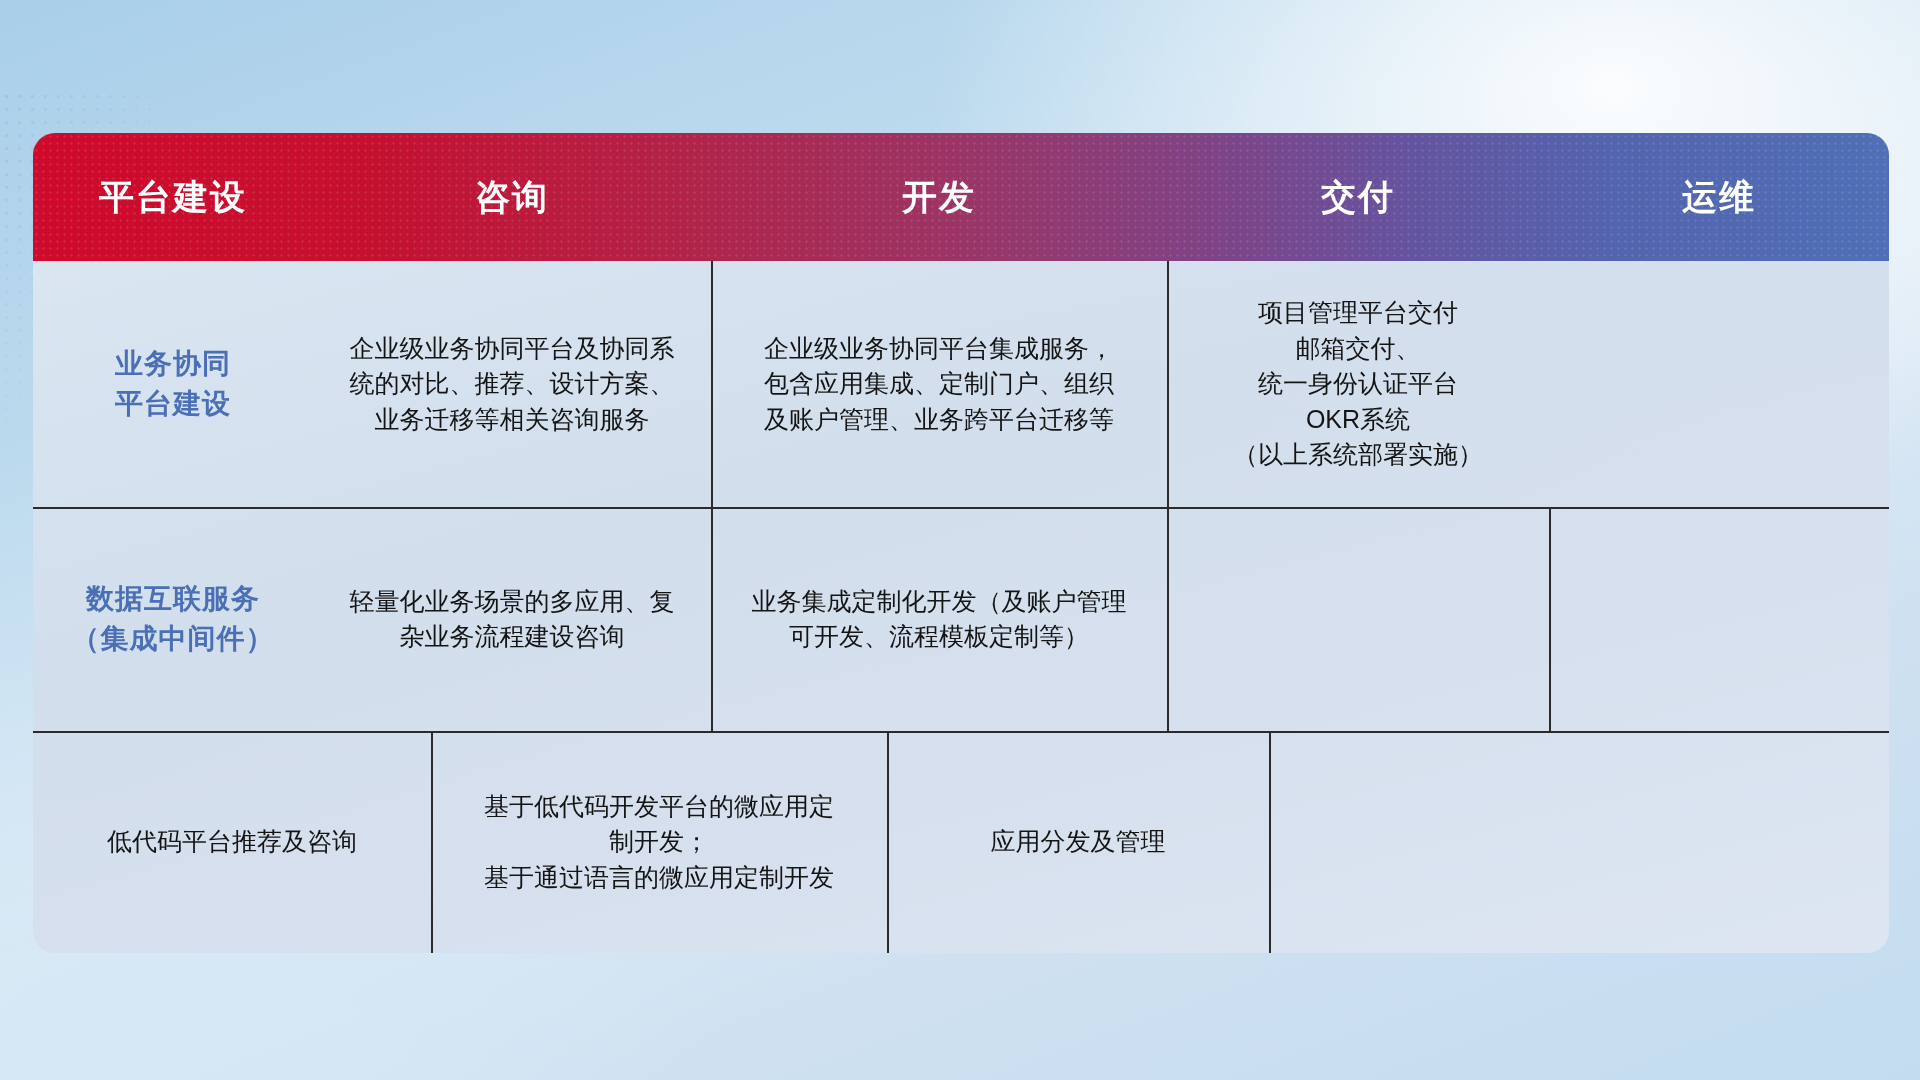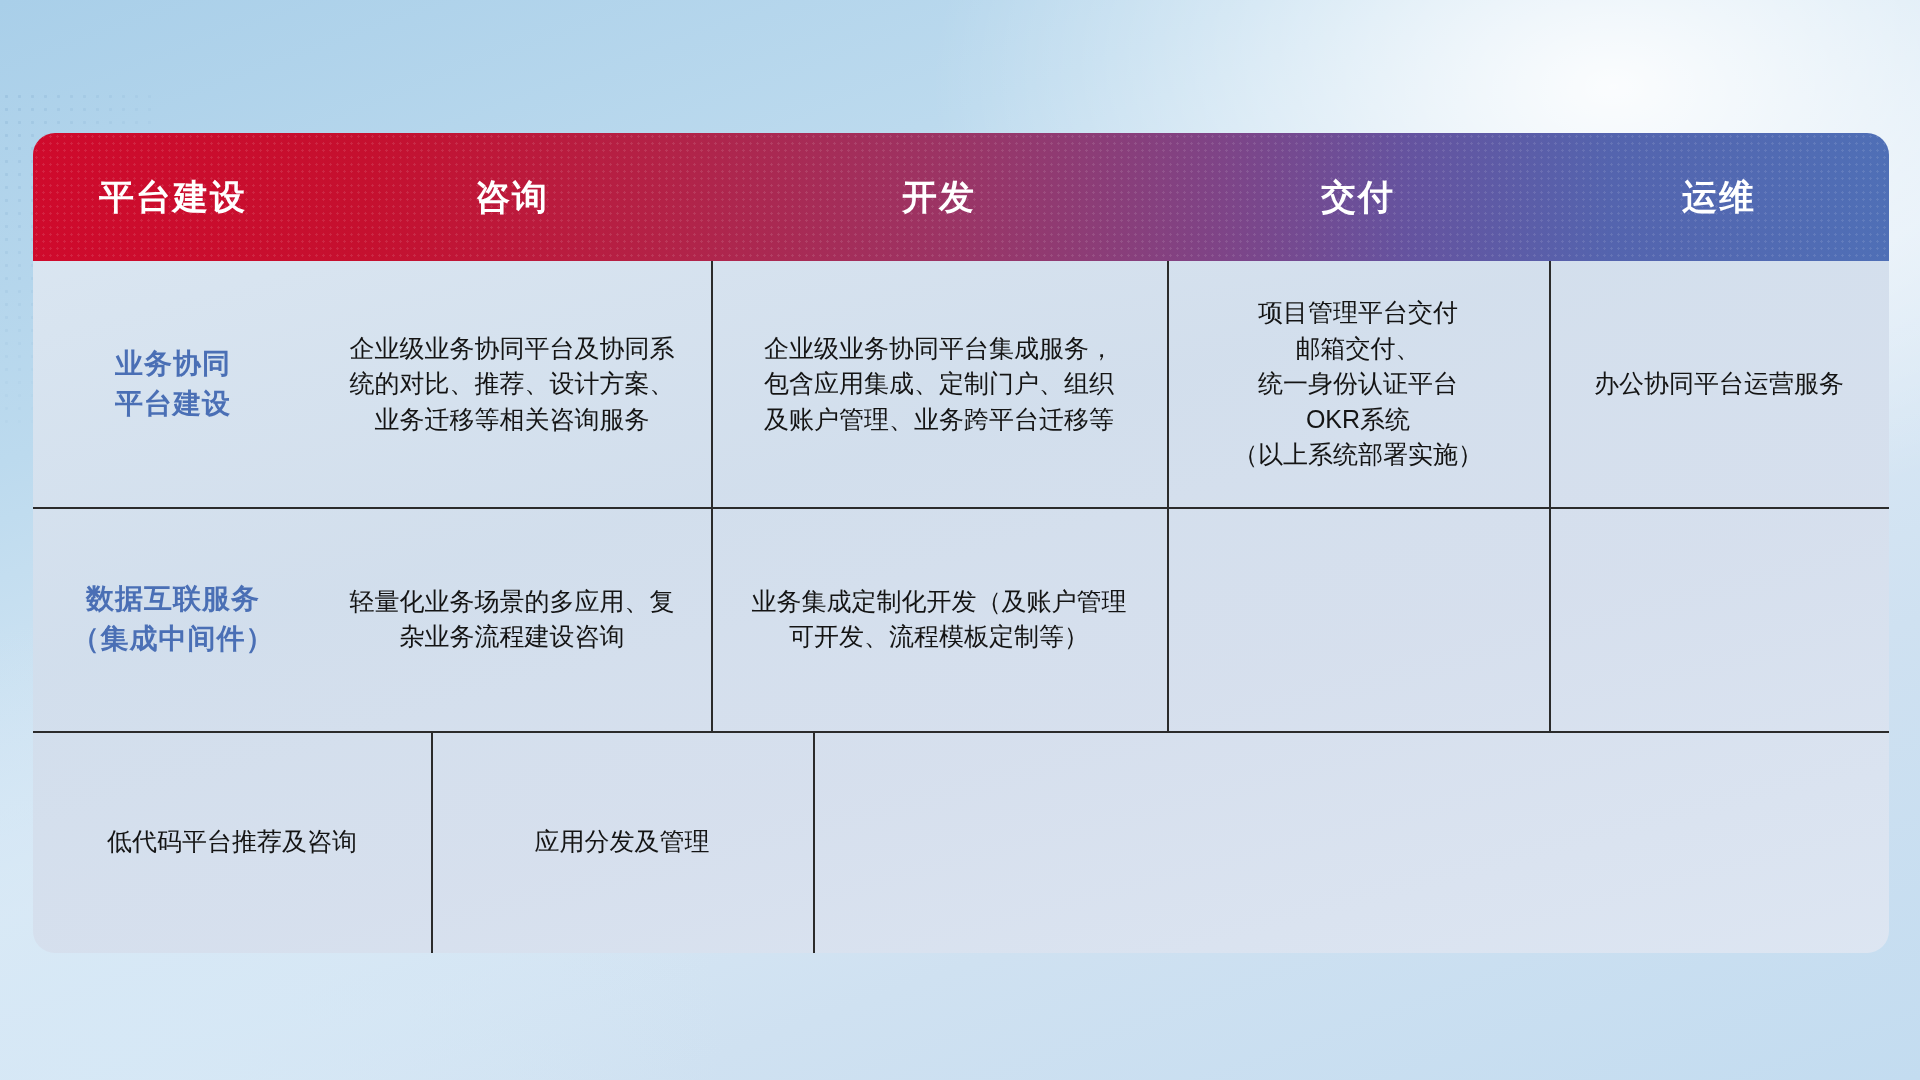--- a/index.html
+++ b/index.html
@@ -186,34 +186,36 @@
 统的对比、推荐、设计方案、
 业务迁移等相关咨询服务</div>
       <div class="bcell divider c3 multiline">企业级业务协同平台集成服务，
 包含应用集成、定制门户、组织
 及账户管理、业务跨平台迁移等</div>
       <div class="bcell divider c4 multiline">项目管理平台交付
 邮箱交付、
 统一身份认证平台
 OKR系统
 （以上系统部署实施）</div>
-      <div class="bcell divider c5 multiline">办公协同平台运营服务</div>
     </div>
 
     <div class="brow r2">
       <div class="bcell cat c1 multiline">数据互联服务
 （集成中间件）</div>
       <div class="bcell c2 multiline">轻量化业务场景的多应用、复
 杂业务流程建设咨询</div>
       <div class="bcell divider c3 multiline">业务集成定制化开发（及账户管理
 可开发、流程模板定制等）</div>
       <div class="bcell divider c4 multiline"></div>
       <div class="bcell divider c5 multiline"></div>
     </div>
 
     <div class="brow r3">
       <div class="bcell c2 multiline">低代码平台推荐及咨询</div>
+      <div class="bcell divider c3 multiline">基于低代码开发平台的微应用定
+制开发；
+基于通过语言的微应用定制开发</div>
       <div class="bcell divider c4 multiline">应用分发及管理</div>
       <div class="bcell divider c5 multiline"></div>
     </div>
 
   </div>
 </div>
 
 </body></html>

